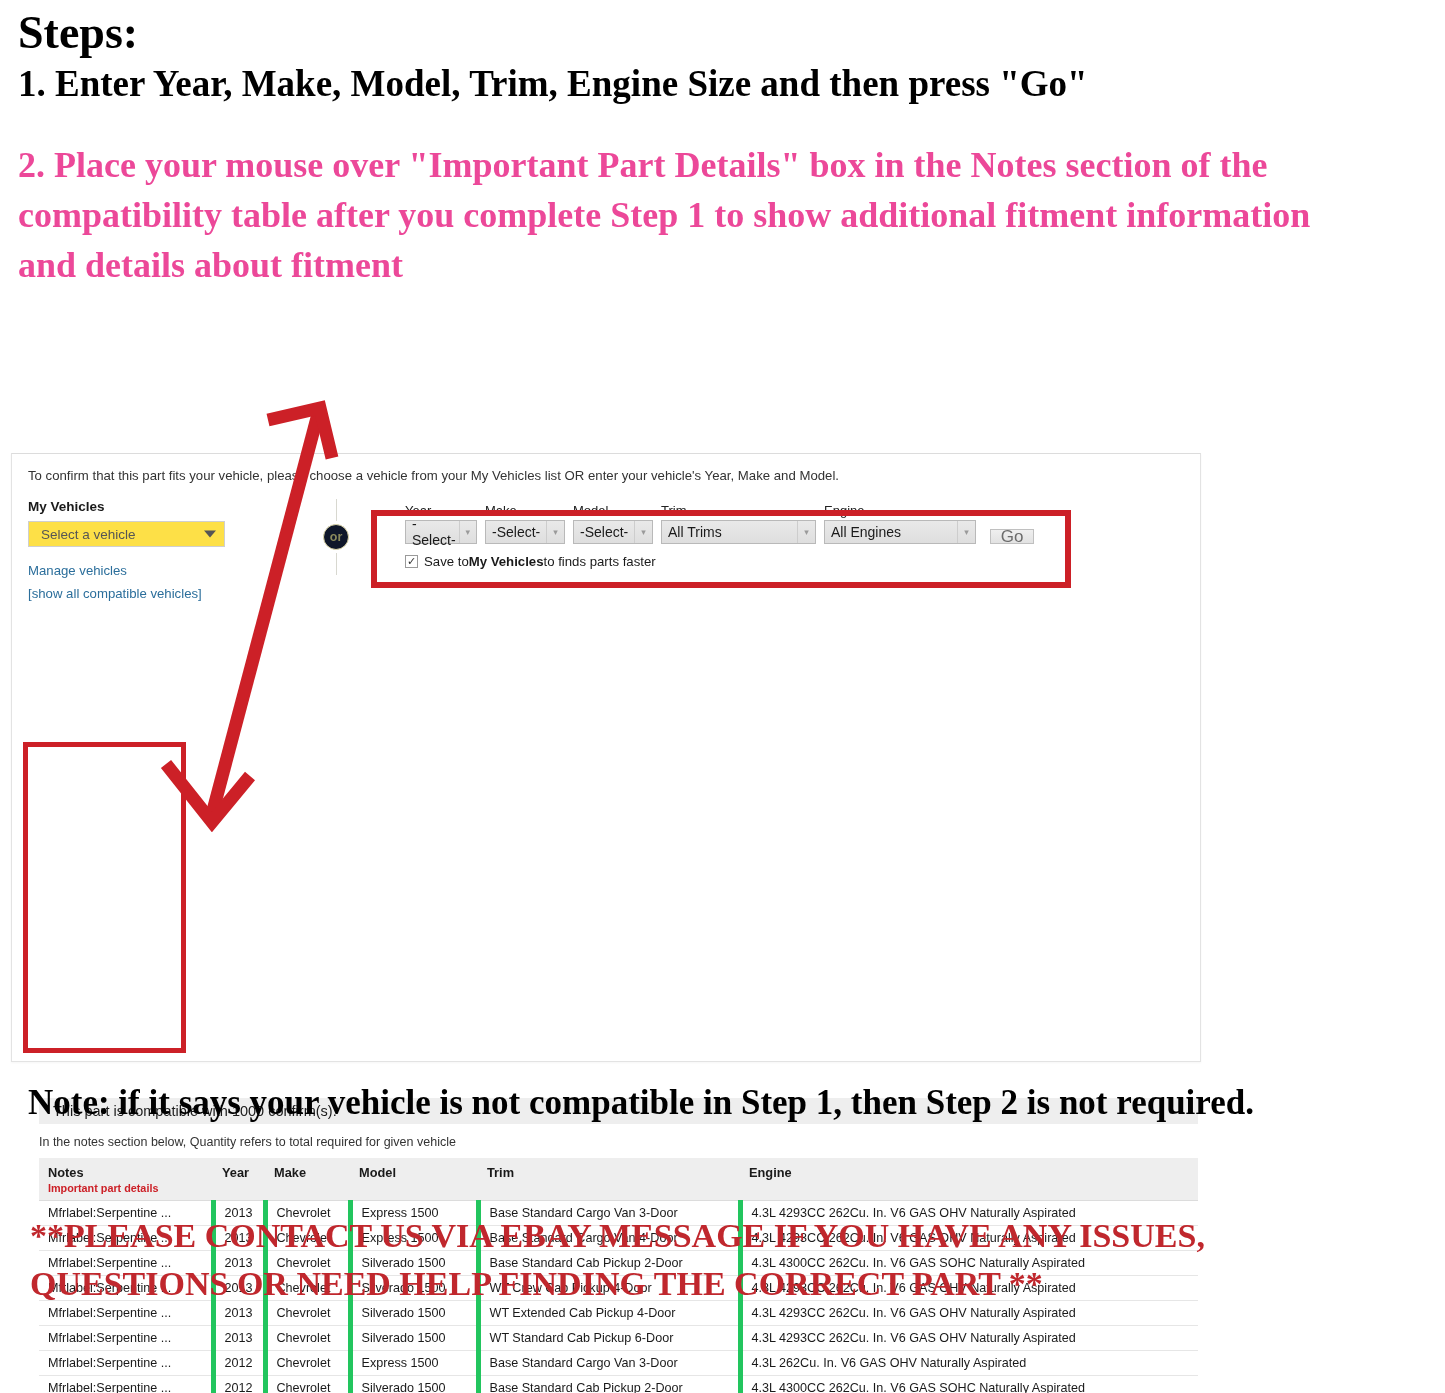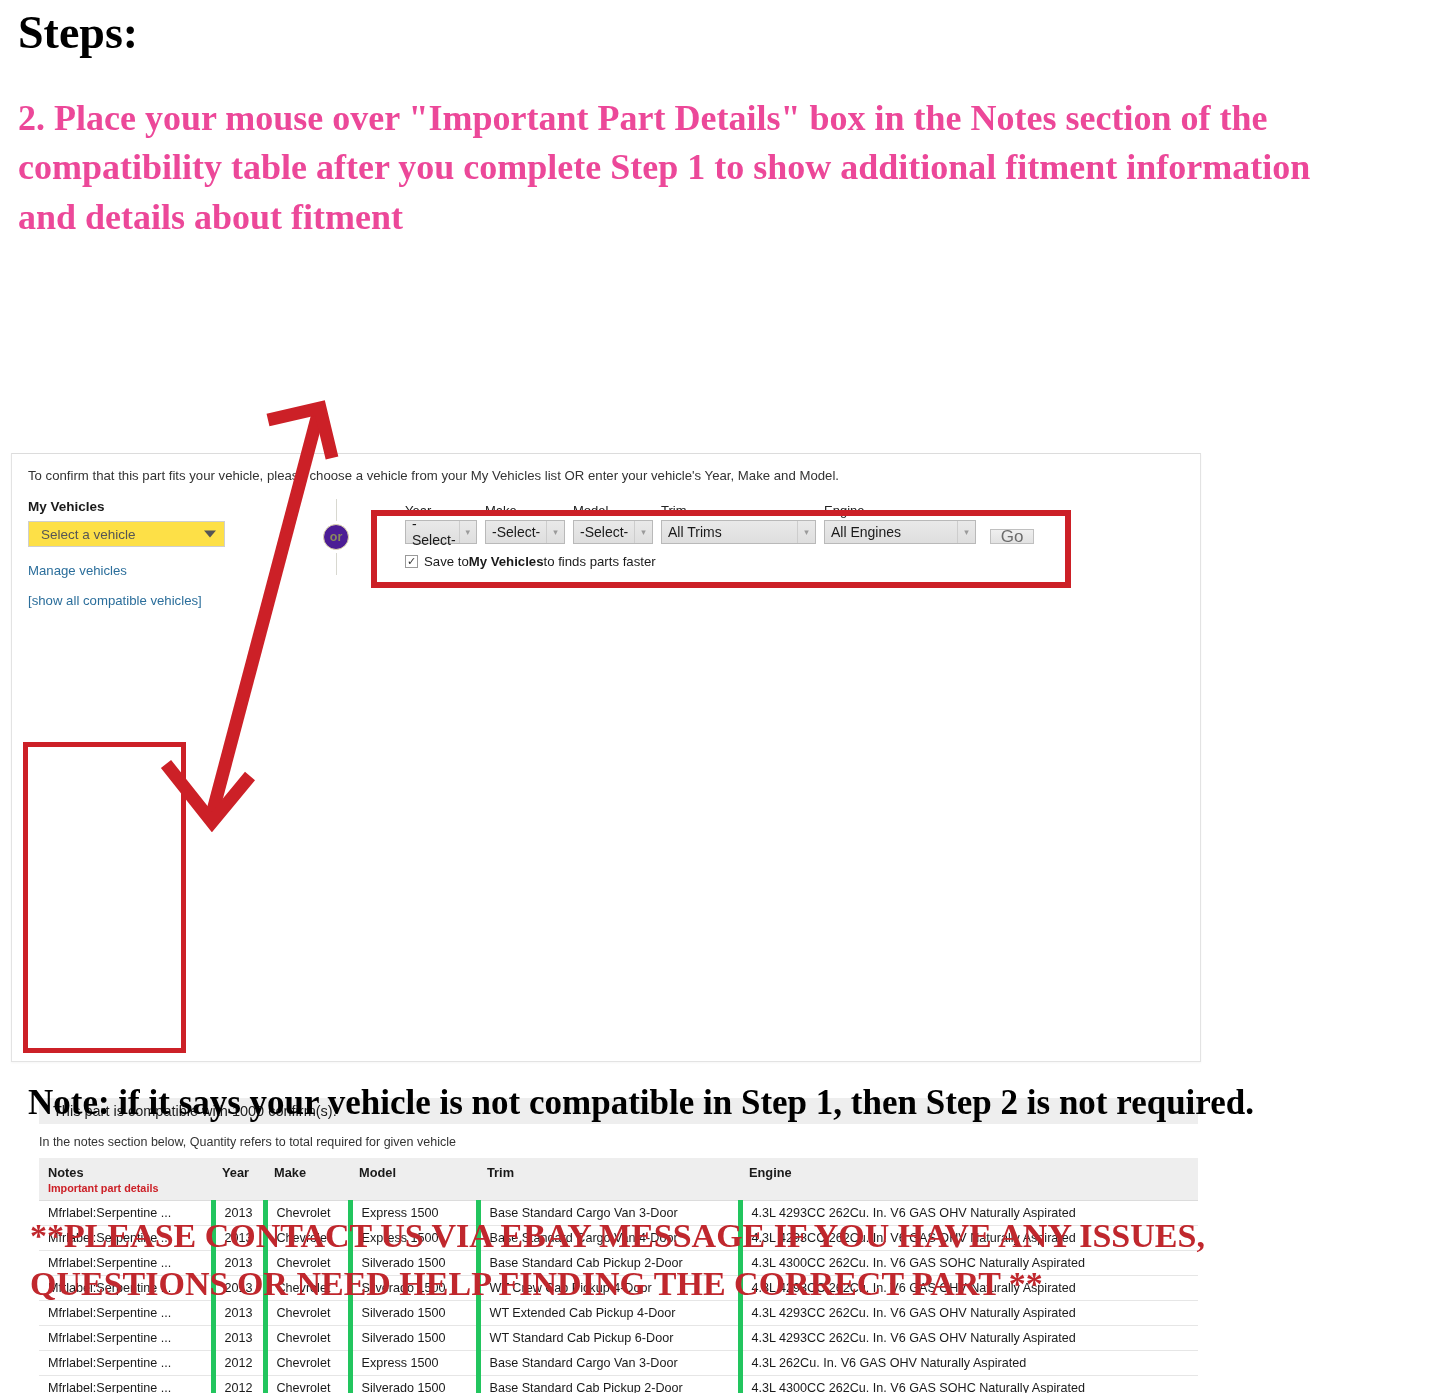--- a/index.html
+++ b/index.html
@@ -92,32 +92,32 @@
     position: absolute; right: 8px; top: 50%; transform: translateY(-50%);
     width: 0; height: 0;
     border-left: 6px solid transparent;
     border-right: 6px solid transparent;
     border-top: 7px solid #555;
   }
   .link-blue {
     font-size: 13.2px; color: #2b6e9b; margin-top: 16px; display: block;
     text-decoration: none;
   }
-  .link-blue.second { margin-top: 15px; }
+  .link-blue.second { margin-top: 8px; }
 
   .or-col {
     width: 80px; flex: none;
     display: flex; flex-direction: column; align-items: center;
     padding-top: 2px;
   }
   .or-line { width: 1px; height: 22px; background: #d8d8d0; }
   .or-circle {
     width: 26px; height: 26px; border-radius: 50%;
     border: 1px solid #e0d9ab;
-    background: #4c1d95;
+    background: #0f172a;
     display: flex; align-items: center; justify-content: center;
     font-size: 12.5px; color: #8a8a5c; font-weight: bold;
     margin: 3px 0;
   }
 
   
   .form-highlight {
     position: absolute;
     left: 371px; top: 510px;
     width: 700px; height: 78px;
@@ -263,20 +263,21 @@
     font-size: 34px;
     line-height: 1.42;
     color: #c0272d;
   }
 </style>
 </head>
 <body>
 
 <div class="instructions">
   <div class="steps-label">Steps:</div>
+  <div class="step-line">1. Enter Year, Make, Model, Trim, Engine Size and then press "Go"</div>
   <div class="step-two">2. Place your mouse over "Important Part Details" box in the Notes section of the compatibility table after you complete Step 1 to show additional fitment information and details about fitment</div>
 </div>
 
 <div class="compat-panel">
   <div class="compat-inner">
 
     <div class="compat-sub">To confirm that this part fits your vehicle, please choose a vehicle from your My Vehicles list OR enter your vehicle's Year, Make and Model.</div>
 
     <div class="row-main">
 

